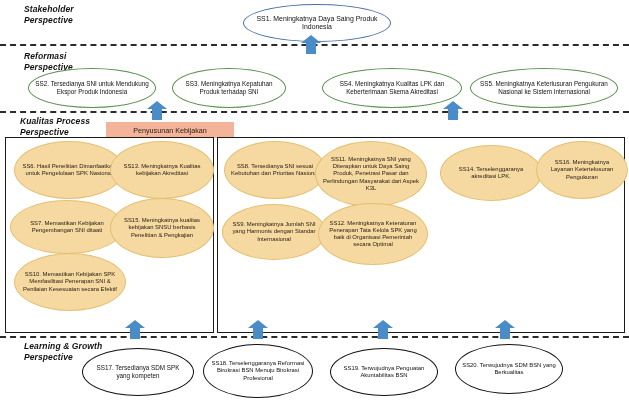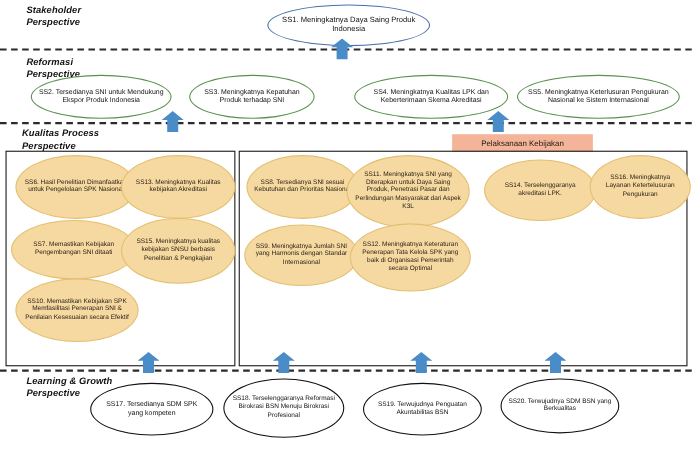--- a/index.html
+++ b/index.html
@@ -84,22 +84,22 @@
     <svg width="22" height="19" viewBox="0 0 22 19">
         <path d="M11 0 L21 8 L16 8 L16 19 L6 19 L6 8 L1 8 Z" fill="#4a8cc8"></path>
       </svg>
   </div>
   <div class="arrow" style="left:442px;top:101px;">
     <svg width="22" height="19" viewBox="0 0 22 19">
         <path d="M11 0 L21 8 L16 8 L16 19 L6 19 L6 8 L1 8 Z" fill="#4a8cc8"></path>
       </svg>
   </div>
 
-  <div class="banner" style="left:411px;top:122px;width:128px;height:16px;">
-    <span>Pelaksanaan Kebijakan</span>
+  <div class="banner" style="left:106px;top:122px;width:128px;height:16px;">
+    <span>Penyusunan Kebijakan</span>
   </div>
 
   <div class="ipbox" style="left:5px;top:137px;width:209px;height:196px;"></div>
   <div class="ipbox" style="left:217px;top:137px;width:408px;height:196px;"></div>
 
   <div class="node n-gold t6" style="left:14px;top:141px;width:110px;height:58px;">
     <span>SS6. Hasil Penelitian Dimanfaatkan untuk Pengelolaan SPK Nasional</span>
   </div>
   <div class="node n-gold t6" style="left:110px;top:141px;width:104px;height:58px;">
     <span>SS13. Meningkatnya Kualitas kebijakan Akreditasi</span>

